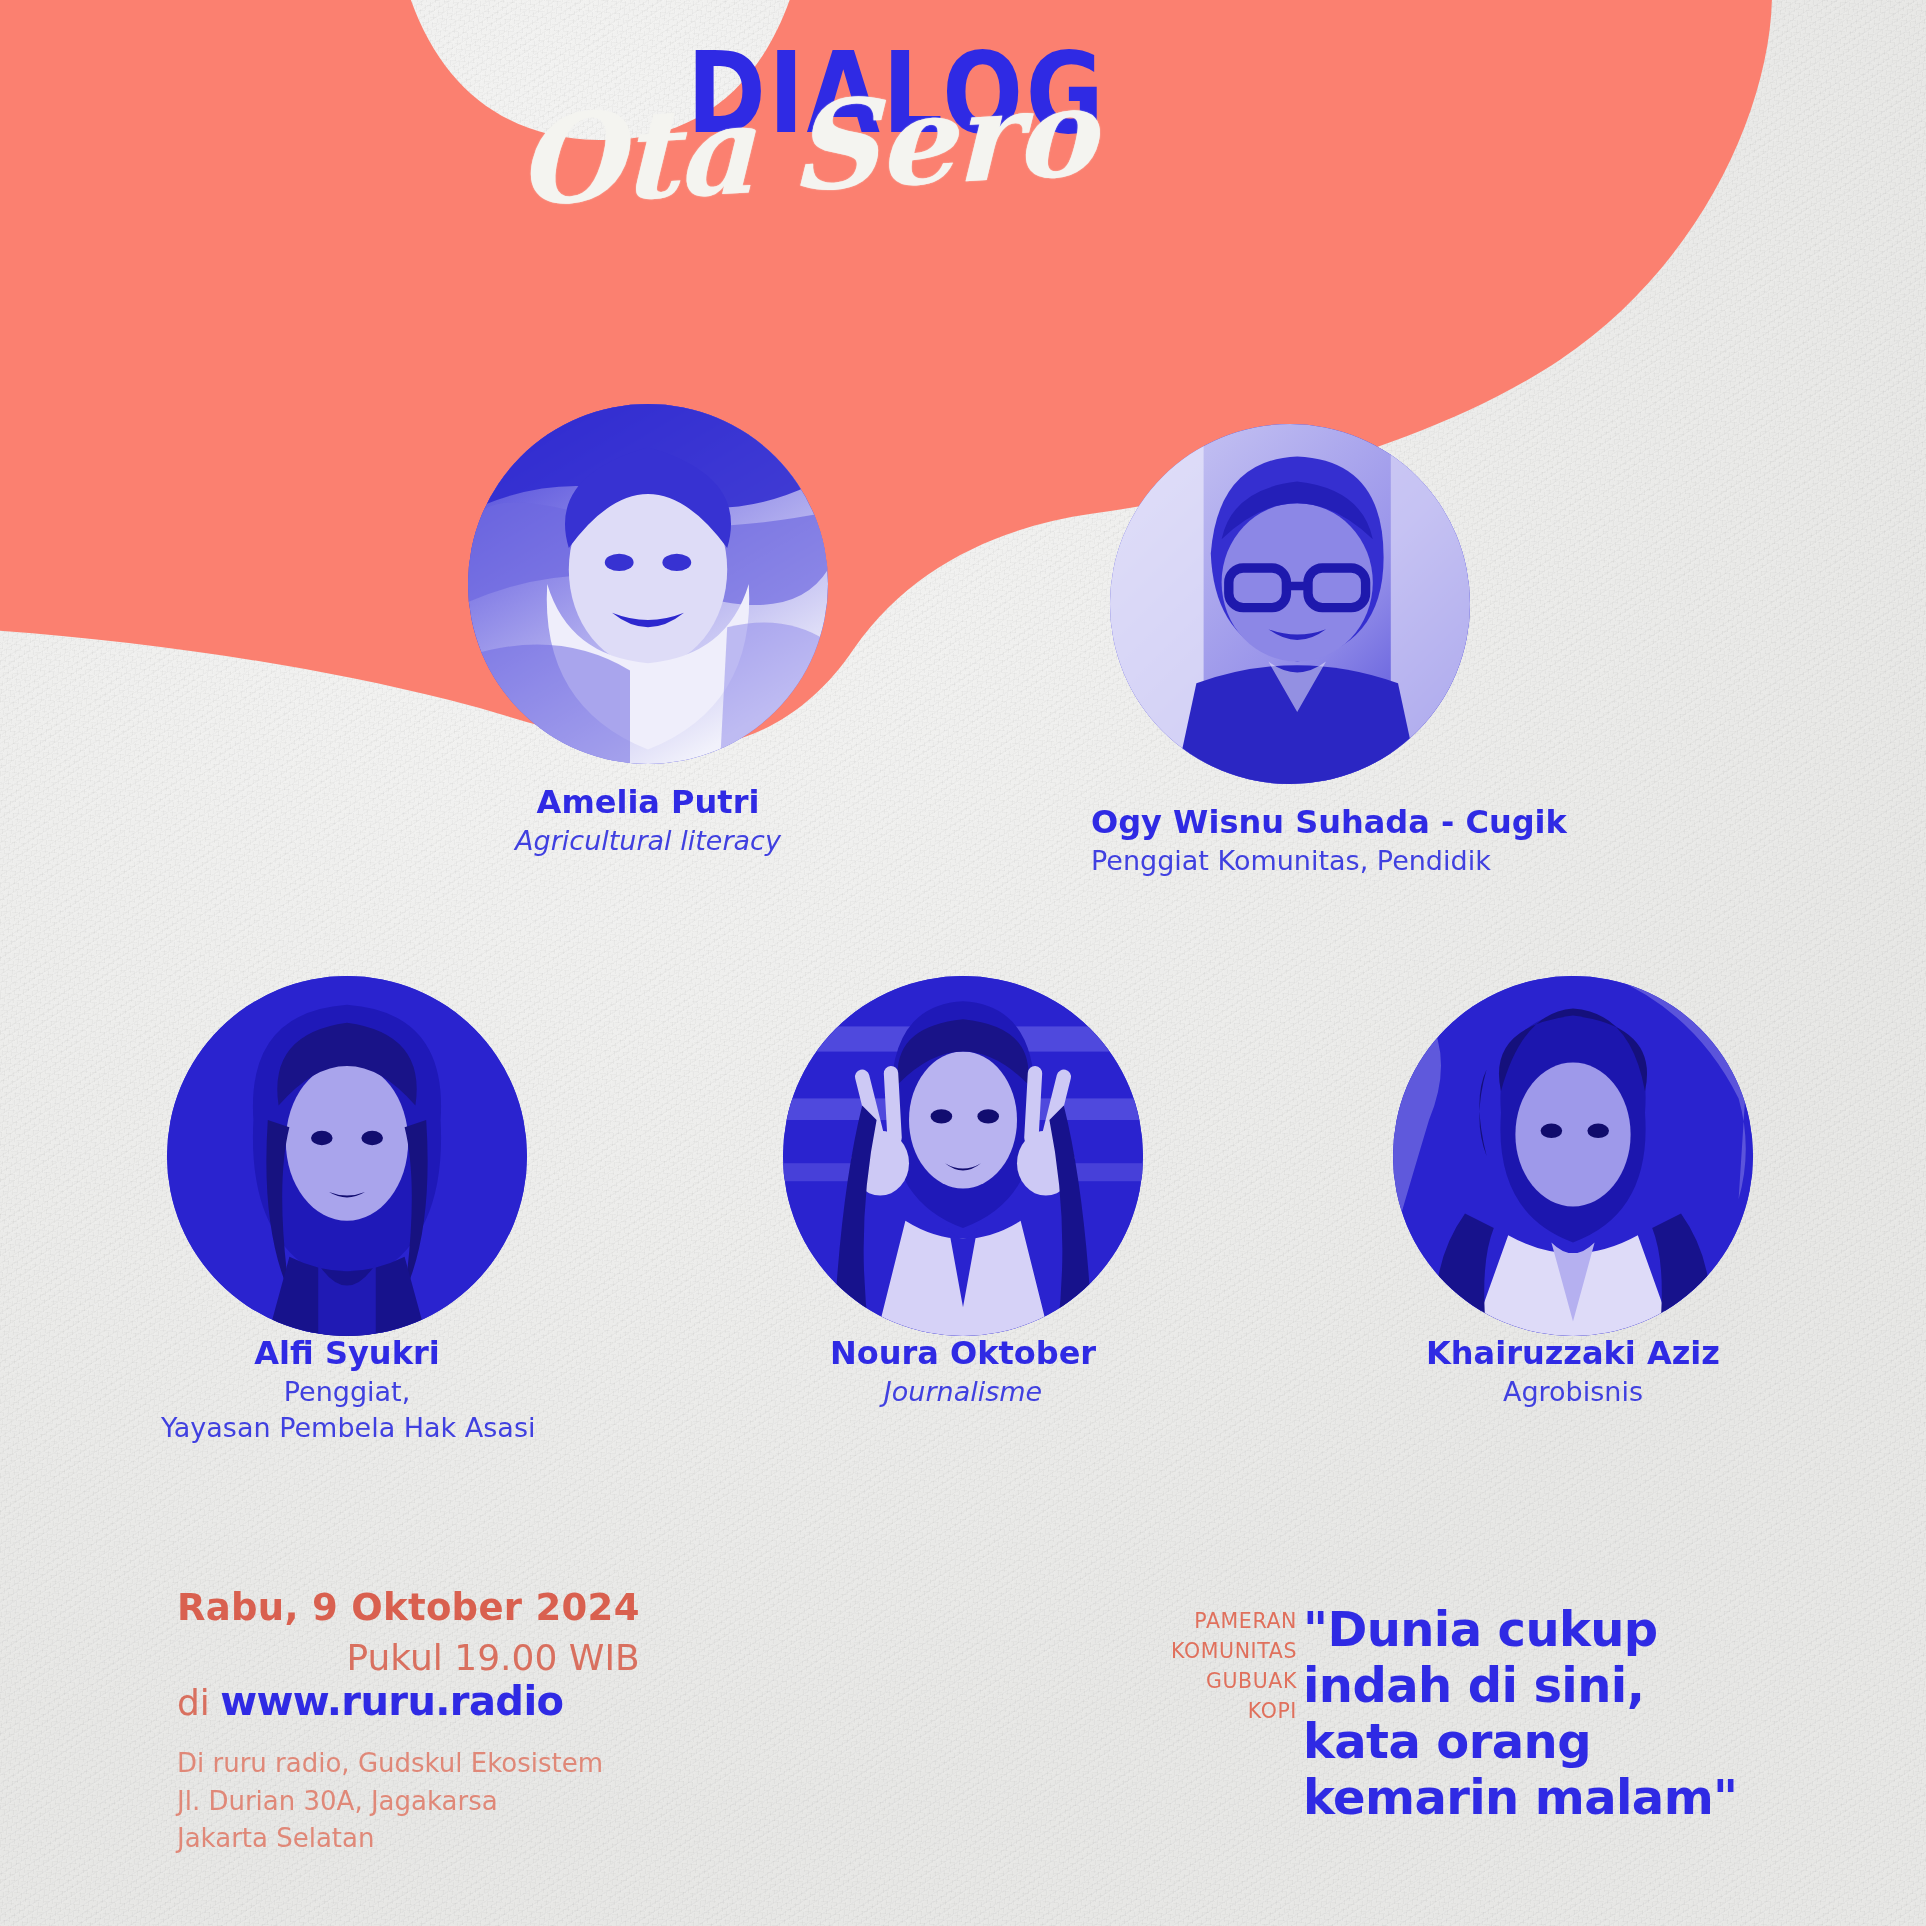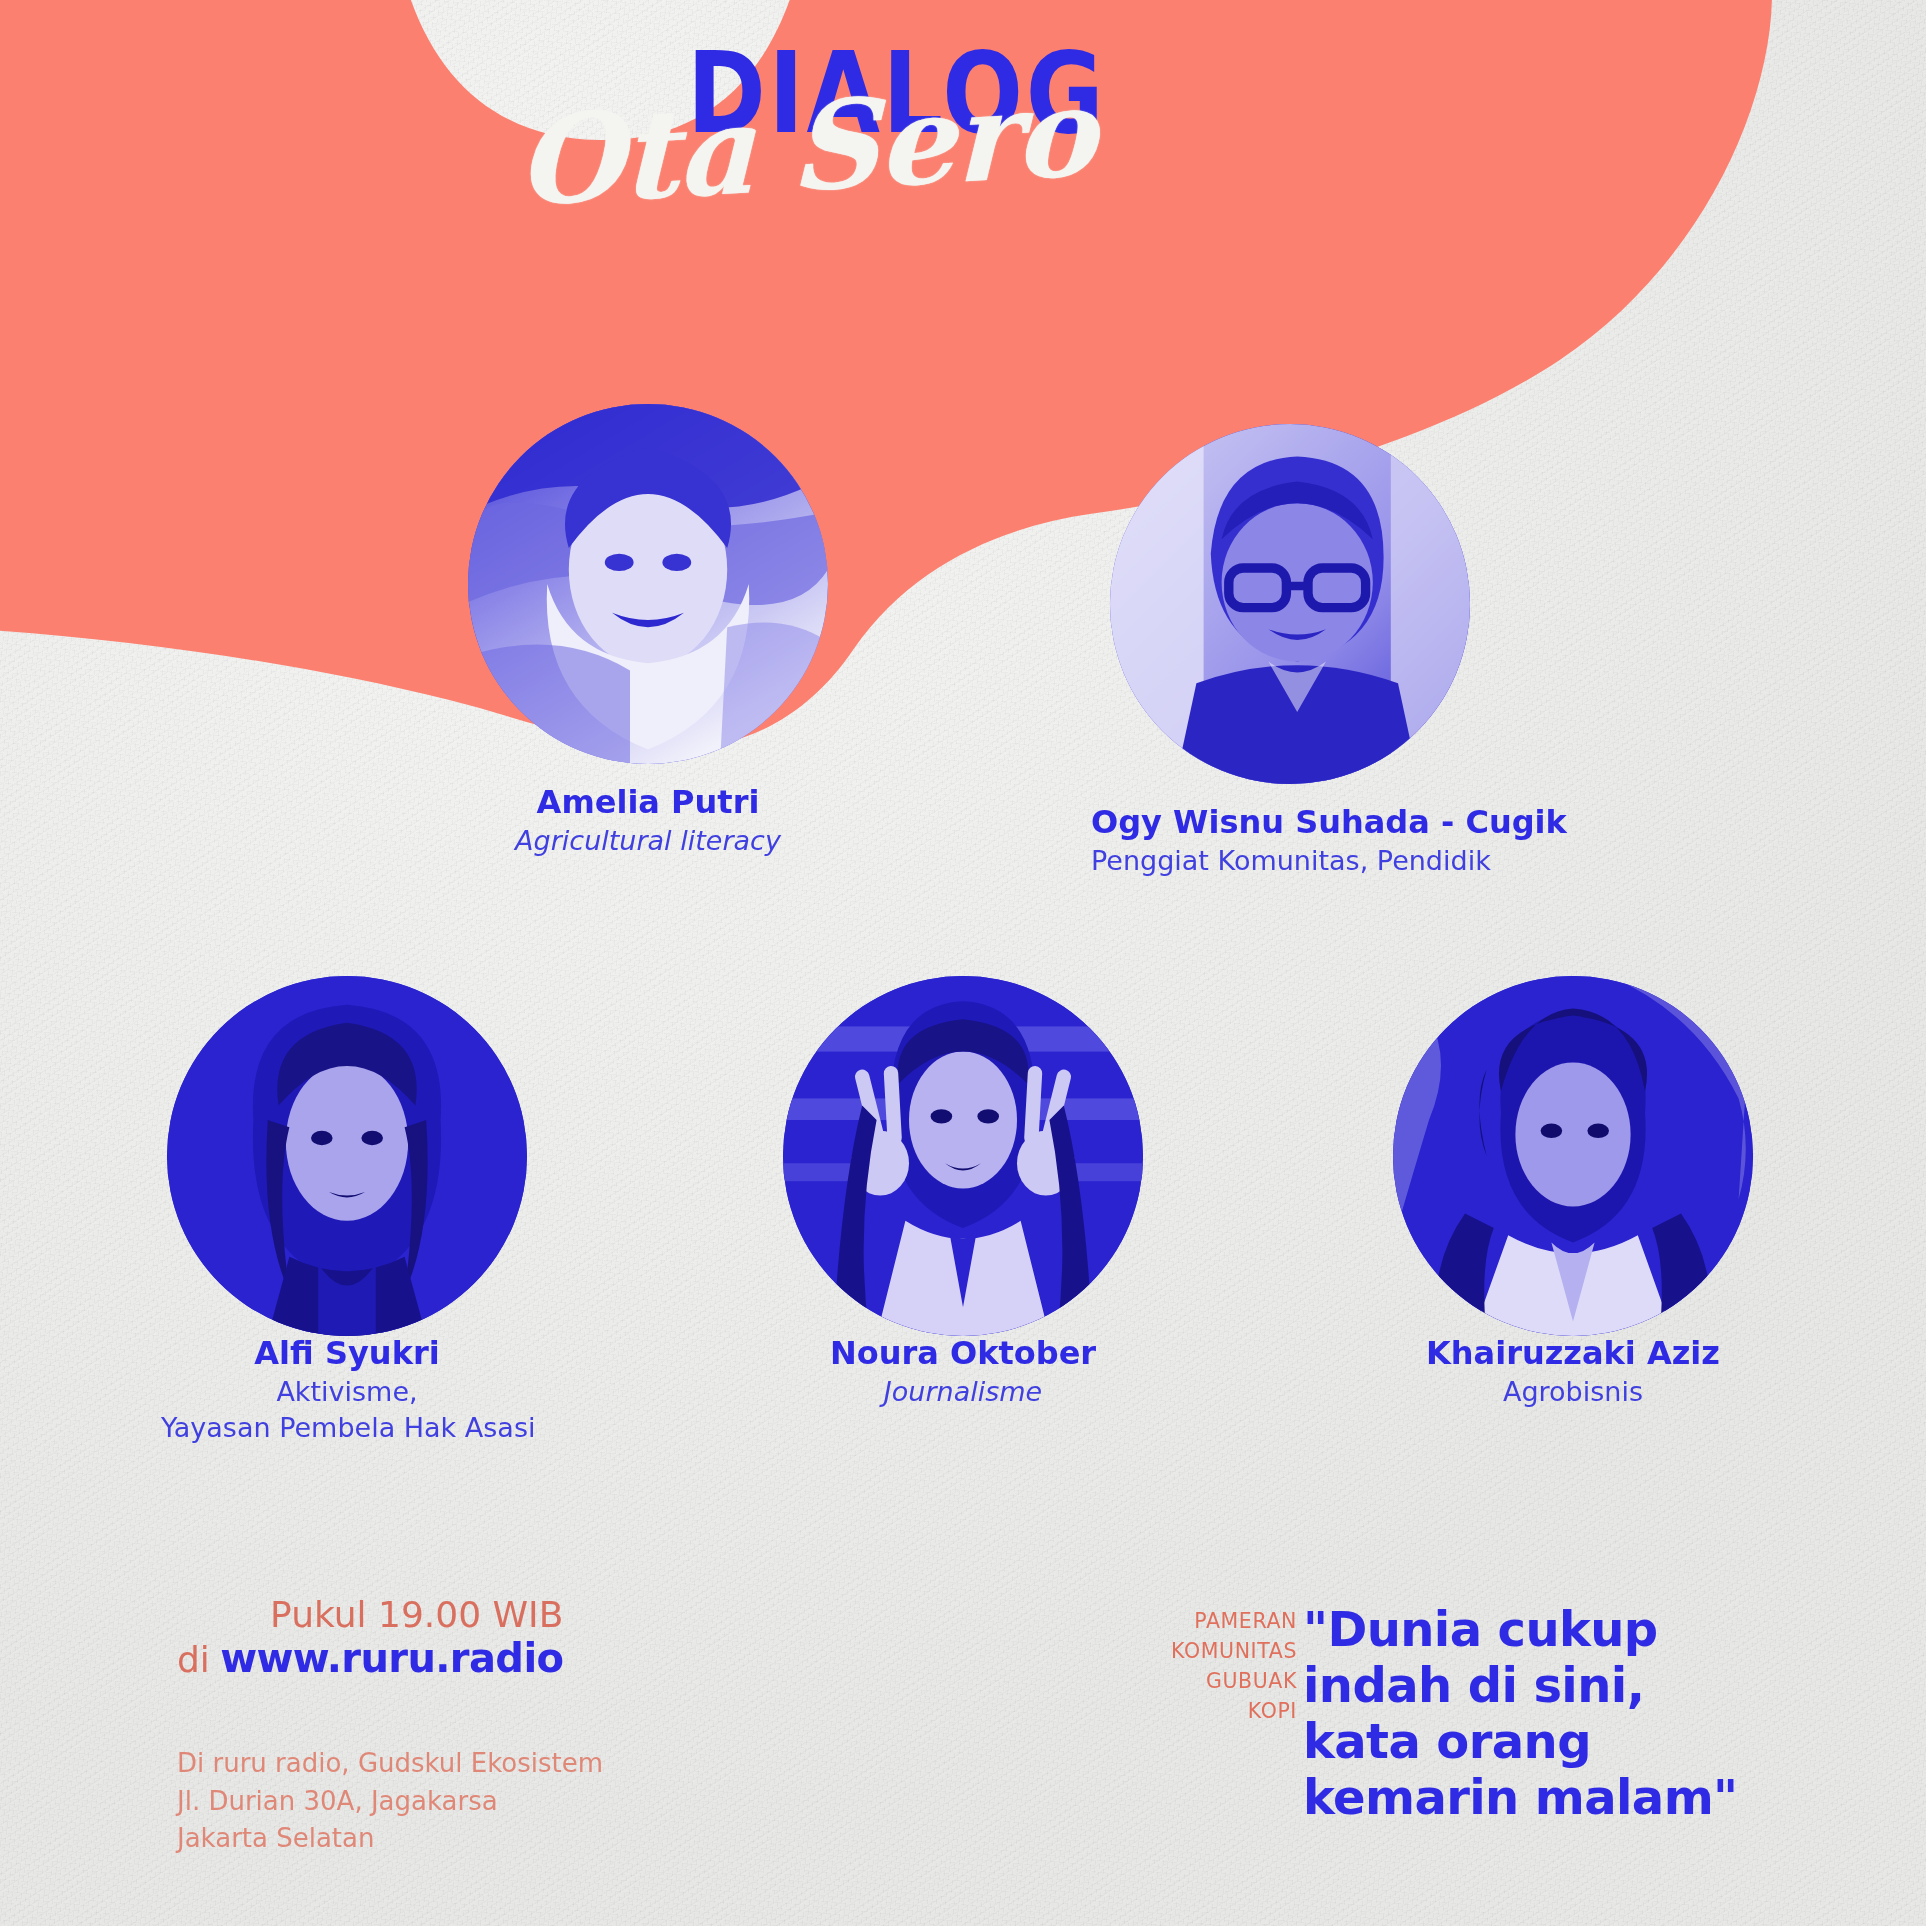--- a/index.html
+++ b/index.html
@@ -216,21 +216,21 @@
       <path d="M28 40 Q26 70 34 88 Q30 58 34 42Z" fill="#171280"></path>
       <path d="M72 40 Q74 70 66 88 Q70 58 66 42Z" fill="#171280"></path>
       <ellipse cx="43" cy="45" rx="3" ry="2" fill="#120d70"></ellipse>
       <ellipse cx="57" cy="45" rx="3" ry="2" fill="#120d70"></ellipse>
       <path d="M45 60 Q50 62 55 60 Q50 63 45 60Z" fill="#120d70"></path>
       <path d="M34 78 Q50 86 66 78 L72 100 L28 100Z" fill="#17128c"></path>
       <path d="M42 80 Q50 92 58 80 L58 100 L42 100Z" fill="#201ab4"></path>
     </svg>
   </div>
   <div class="sp-name">Alfi Syukri</div>
-  <div class="sp-role">Aktivisme,</div>
+  <div class="sp-role">Penggiat,</div>
   <div class="sp-role">Yayasan Pembela Hak Asasi</div>
 </div>
 
 <div class="speaker row2" id="speaker-noura">
   <div class="avatar">
     <svg class="duotone" viewBox="0 0 100 100" preserveAspectRatio="xMidYMid slice">
       <rect width="100" height="100" fill="#2a23cf"></rect>
       <rect x="0" y="14" width="100" height="7" fill="#4f49dd"></rect>
       <rect x="0" y="34" width="100" height="6" fill="#4f49dd"></rect>
       <rect x="0" y="52" width="100" height="5" fill="#4740d9"></rect>
@@ -271,20 +271,21 @@
       <path d="M20 66 Q10 80 12 100 L26 100 Q24 80 28 70Z" fill="#17128c"></path>
       <path d="M80 66 Q90 80 88 100 L74 100 Q76 80 72 70Z" fill="#17128c"></path>
       <path d="M44 74 L50 96 L56 74 Q50 80 44 74Z" fill="#b5b0f0"></path>
     </svg>
   </div>
   <div class="sp-name">Khairuzzaki Aziz</div>
   <div class="sp-role">Agrobisnis</div>
 </div>
 
 <div id="event-block">
+  <div id="event-date">Rabu, 9 Oktober 2024</div>
   <div id="event-time">Pukul 19.00 WIB</div>
   <div id="event-url-line">
     <span>di</span>
     <span id="event-url">www.ruru.radio</span>
   </div>
 </div>
 
 <div id="venue-block">
   <div class="venue-line">Di ruru radio, Gudskul Ekosistem</div>
   <div class="venue-line">Jl. Durian 30A, Jagakarsa</div>

